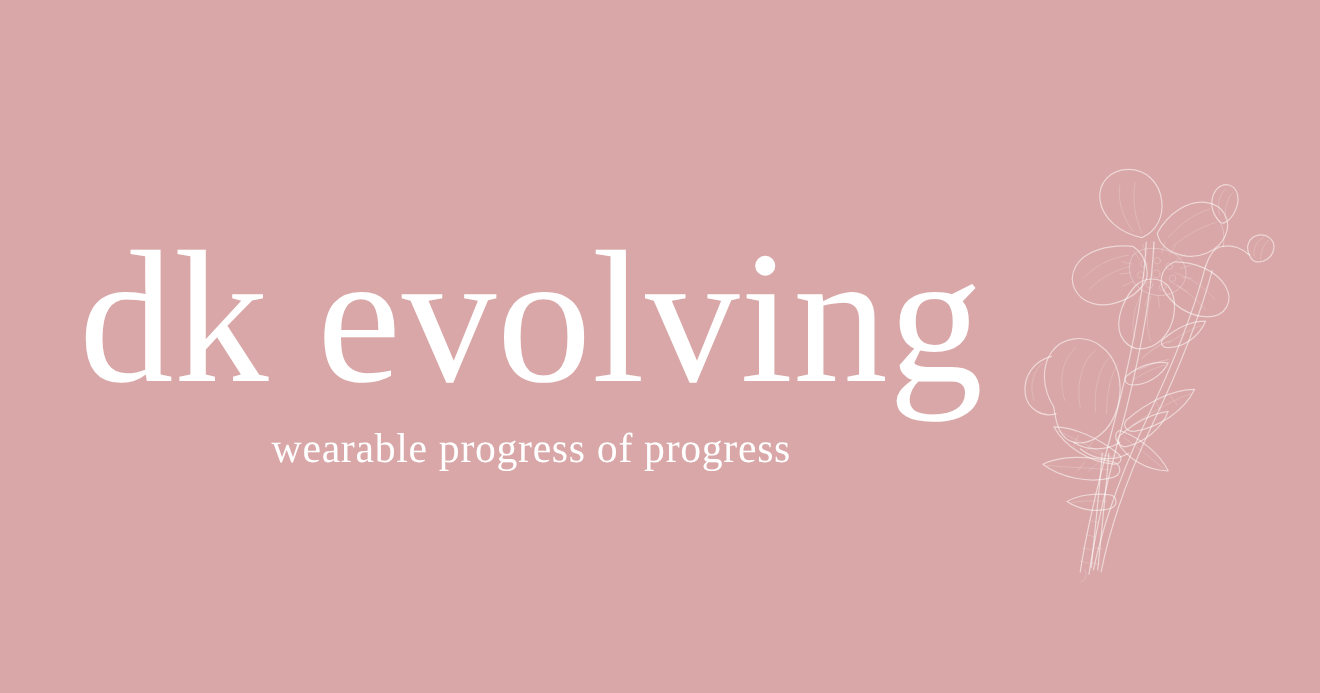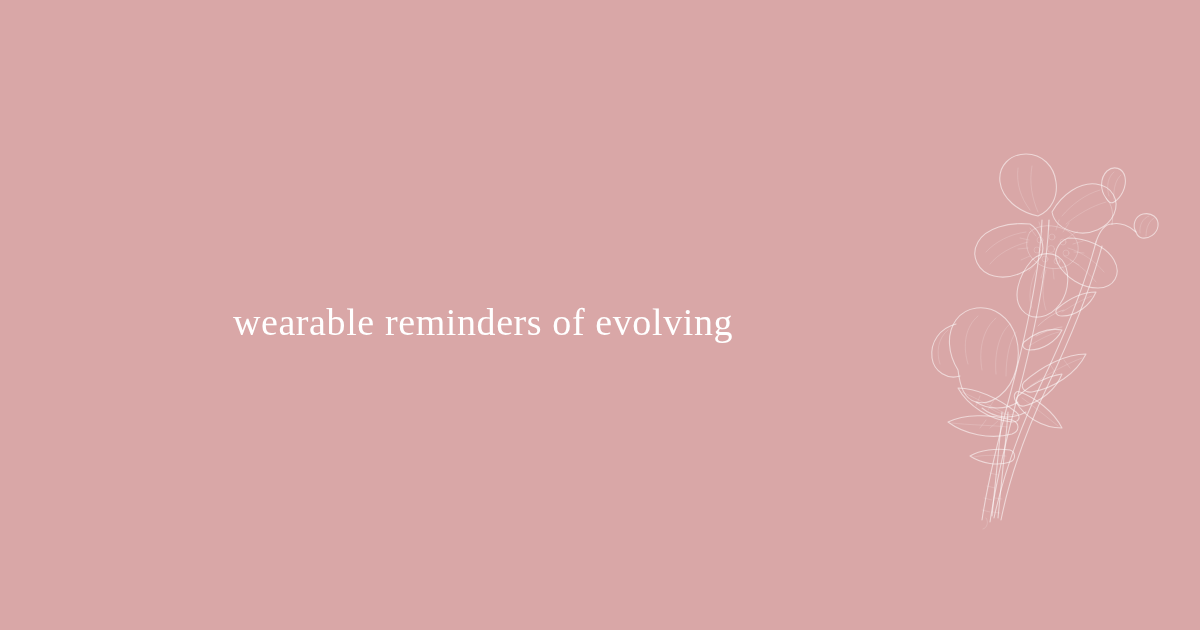--- a/index.html
+++ b/index.html
@@ -246,16 +246,17 @@
         <path class="ln-hair" d="M172 192 C183 185 193 179 202 176"></path>
 
         <path class="ln-soft" d="M148 206 C156 198 166 192 174 190"></path>
         <path class="ln-soft" d="M146 216 C154 212 164 208 172 207"></path>
       </g>
 
     </svg>
   </div>
 
   <div class="lockup">
-    <p class="tagline">wearable reminders of evolving</p>
+    <h1 class="wordmark">dk evolving</h1>
+    <p class="tagline">wearable progress of progress</p>
   </div>
 
 </div>
 
 </body></html>

